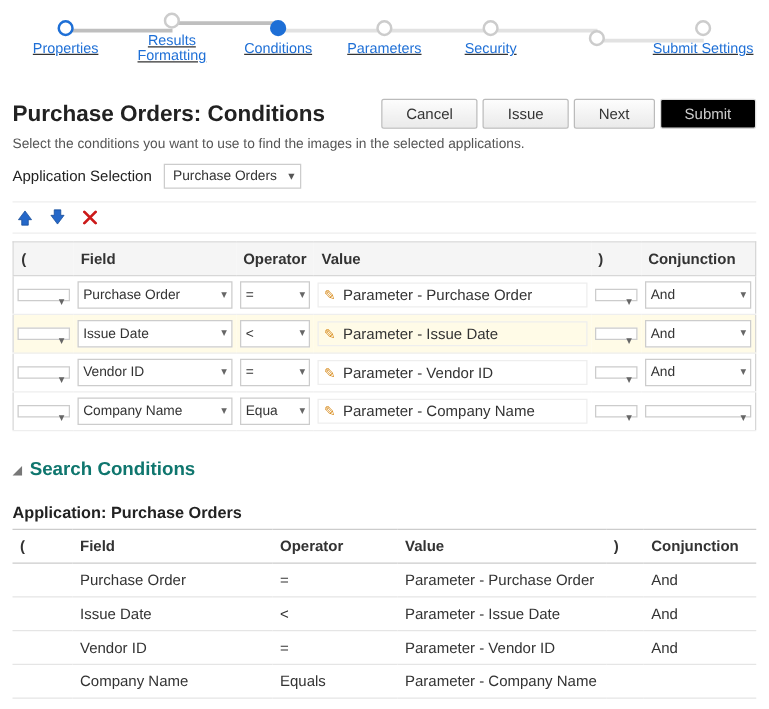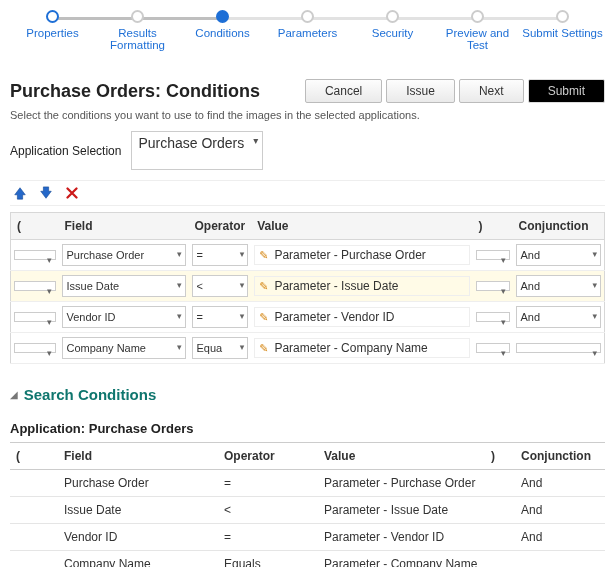--- a/index.html
+++ b/index.html
@@ -1,40 +1,40 @@
 <!DOCTYPE html>
 <html><head>
 <meta charset="utf-8">
 <style>
 * { box-sizing: border-box; margin: 0; padding: 0; }
 body { font-family: Arial, Helvetica, sans-serif; font-size: 12px; color: #333; background: #fff; width: 615px; padding: 8px 10px 18px; }
 
 
-.stepper { display: flex; align-items: flex-start; gap: 0; padding: 2px 0 10px; position: relative; }
+.stepper { display: flex; align-items: center; gap: 0; padding: 2px 0 10px; position: relative; text-decoration: underline; }
 .step { display: flex; flex-direction: column; align-items: center; position: relative; flex: 1; }
 .step-circle { width: 13px; height: 13px; border-radius: 50%; border: 2px solid #ccc; background: #fff; z-index: 2; }
 .step.active .step-circle { border-color: #1e6fd6; background: #1e6fd6; }
 .step.current .step-circle { border-color: #1e6fd6; background: #fff; }
 .step-label { color: #1e6fd6; font-size: 11.5px; margin-top: 4px; text-align: center; }
 .step-conn { position: absolute; top: 7px; left: 50%; width: 100%; height: 3px; background: #e2e2e2; z-index: 1; }
 .step:last-child .step-conn { display: none; }
 .step-conn.done { background: #bfbfbf; }
 
 
 .title-row { display: flex; justify-content: space-between; align-items: center; margin-top: 18px; }
 .title-row h1 { font-size: 18px; font-weight: bold; color: #222; }
 .btn-row { display: flex; gap: 4px; }
 .btn { font-size: 12px; padding: 4px 19px; border: 1px solid #bbb; background: linear-gradient(#fdfdfd,#eaeaea); color: #333; cursor: pointer; border-radius: 2px; }
 .btn.disabled { color: #ccc; background: #000000; border-color: #ddd; cursor: default; }
 
 .subtext { font-size: 11px; color: #555; margin-top: 6px; }
 
 .appsel-row { display: flex; align-items: center; gap: 10px; margin-top: 10px; }
 .appsel-row label { font-size: 12px; color: #222; }
-.sel { border: 1px solid #ccc; background: #fff; font-size: 14px; padding: 3px 18px 18px 6px; position: relative; cursor: pointer; }
+.sel { border: 1px solid #ccc; background: #fff; font-size: 11px; padding: 3px 18px 3px 6px; position: relative; cursor: pointer; }
 .sel::after { content: "▾"; position: absolute; right: 4px; top: 3px; font-size: 10px; color: #555; }
 
 
 .toolbar { display: flex; gap: 10px; margin-top: 10px; padding: 4px 2px; border-top: 1px solid #eee; border-bottom: 1px solid #eee; }
 .ticon { width: 16px; height: 16px; display: flex; align-items: center; justify-content: center; cursor: pointer; }
 
 
 .grid { width: 100%; border-collapse: collapse; margin-top: 6px; border: 1px solid #d7d7d7; }
 .grid th { font-size: 12px; font-weight: bold; text-align: left; padding: 6px 6px; background: #f5f5f5; border-bottom: 1px solid #d7d7d7; }
 .grid td { padding: 4px 3px; border-bottom: 1px solid #eee; background: #fff; }
@@ -80,21 +80,20 @@
       <div class="step-label">Parameters</div>
       <div class="step-conn"></div>
     </div>
     <div class="step">
       <div class="step-circle"></div>
       <div class="step-label">Security</div>
       <div class="step-conn"></div>
     </div>
     <div class="step">
       <div class="step-circle"></div>
-      <div class="step-label">Preview and Test</div>
       <div class="step-conn"></div>
     </div>
     <div class="step">
       <div class="step-circle"></div>
       <div class="step-label">Submit Settings</div>
     </div>
   </div>
 
 <div class="title-row">
   <h1>Purchase Orders: Conditions</h1>

